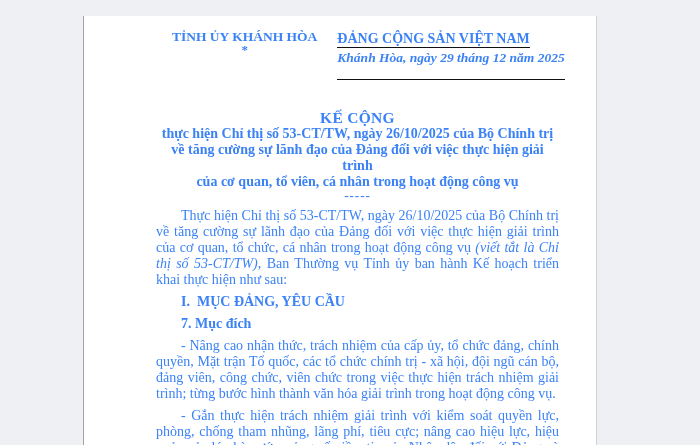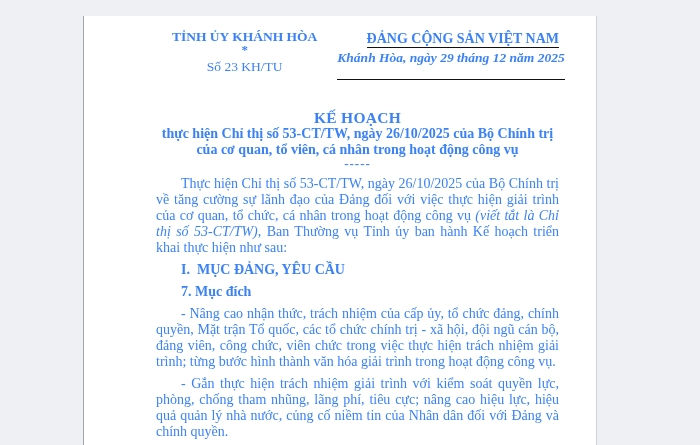--- a/index.html
+++ b/index.html
@@ -33,21 +33,21 @@
     display: flex;
     justify-content: space-between;
     align-items: flex-start;
   }
   .header-left {
     width: 44%;
     text-align: center;
   }
   .header-right {
     width: 55%;
-    text-align: right;
+    text-align: left;
   }
   .org-name {
     font-weight: bold;
     font-size: 13.5px;
     line-height: 15px;
     white-space: nowrap;
   }
   .star {
     font-weight: bold;
     font-size: 13px;
@@ -118,35 +118,35 @@
 </head>
 <body>
 
 <div class="viewport">
   <div class="page">
 
     <div class="header-row">
       <div class="header-left">
         <div class="org-name">TỈNH ỦY KHÁNH HÒA</div>
         <div class="star">*</div>
-        <div class="doc-number">Số 23 KH/TU</div>
       </div>
       <div class="header-right">
         <div>
           <span class="party-name">ĐẢNG CỘNG SẢN VIỆT NAM</span>
         </div>
         <div>
           <span class="dateline">Khánh Hòa, ngày 29 tháng 12 năm 2025</span>
         </div>
       </div>
     </div>
 
     <div class="title-block">
-      <div class="doc-type">KẾ HOẠCH</div>
+      <div class="doc-type">KẾ CỘNG</div>
       <div class="subtitle-line">thực hiện Chỉ thị số 53-CT/TW, ngày 26/10/2025 của Bộ Chính trị</div>
+      <div class="subtitle-line">về tăng cường sự lãnh đạo của Đảng đối với việc thực hiện giải trình</div>
       <div class="subtitle-line">của cơ quan, tổ viên, cá nhân trong hoạt động công vụ</div>
       <div class="divider">-----</div>
     </div>
 
     <div class="body-text">
       <p><span>Thực hiện Chỉ thị số 53-CT/TW, ngày 26/10/2025 của Bộ Chính trị về tăng cường sự lãnh đạo của Đảng đối với việc thực hiện giải trình của cơ quan, tổ chức, cá nhân trong hoạt động công vụ </span><span class="italic">(viết tắt là Chỉ thị số 53-CT/TW)</span><span>, Ban Thường vụ Tỉnh ủy ban hành Kế hoạch triển khai thực hiện như sau:</span></p>
 
       <p class="heading">I. MỤC ĐẢNG, YÊU CẦU</p>
 
       <p class="heading">7. Mục đích</p>

